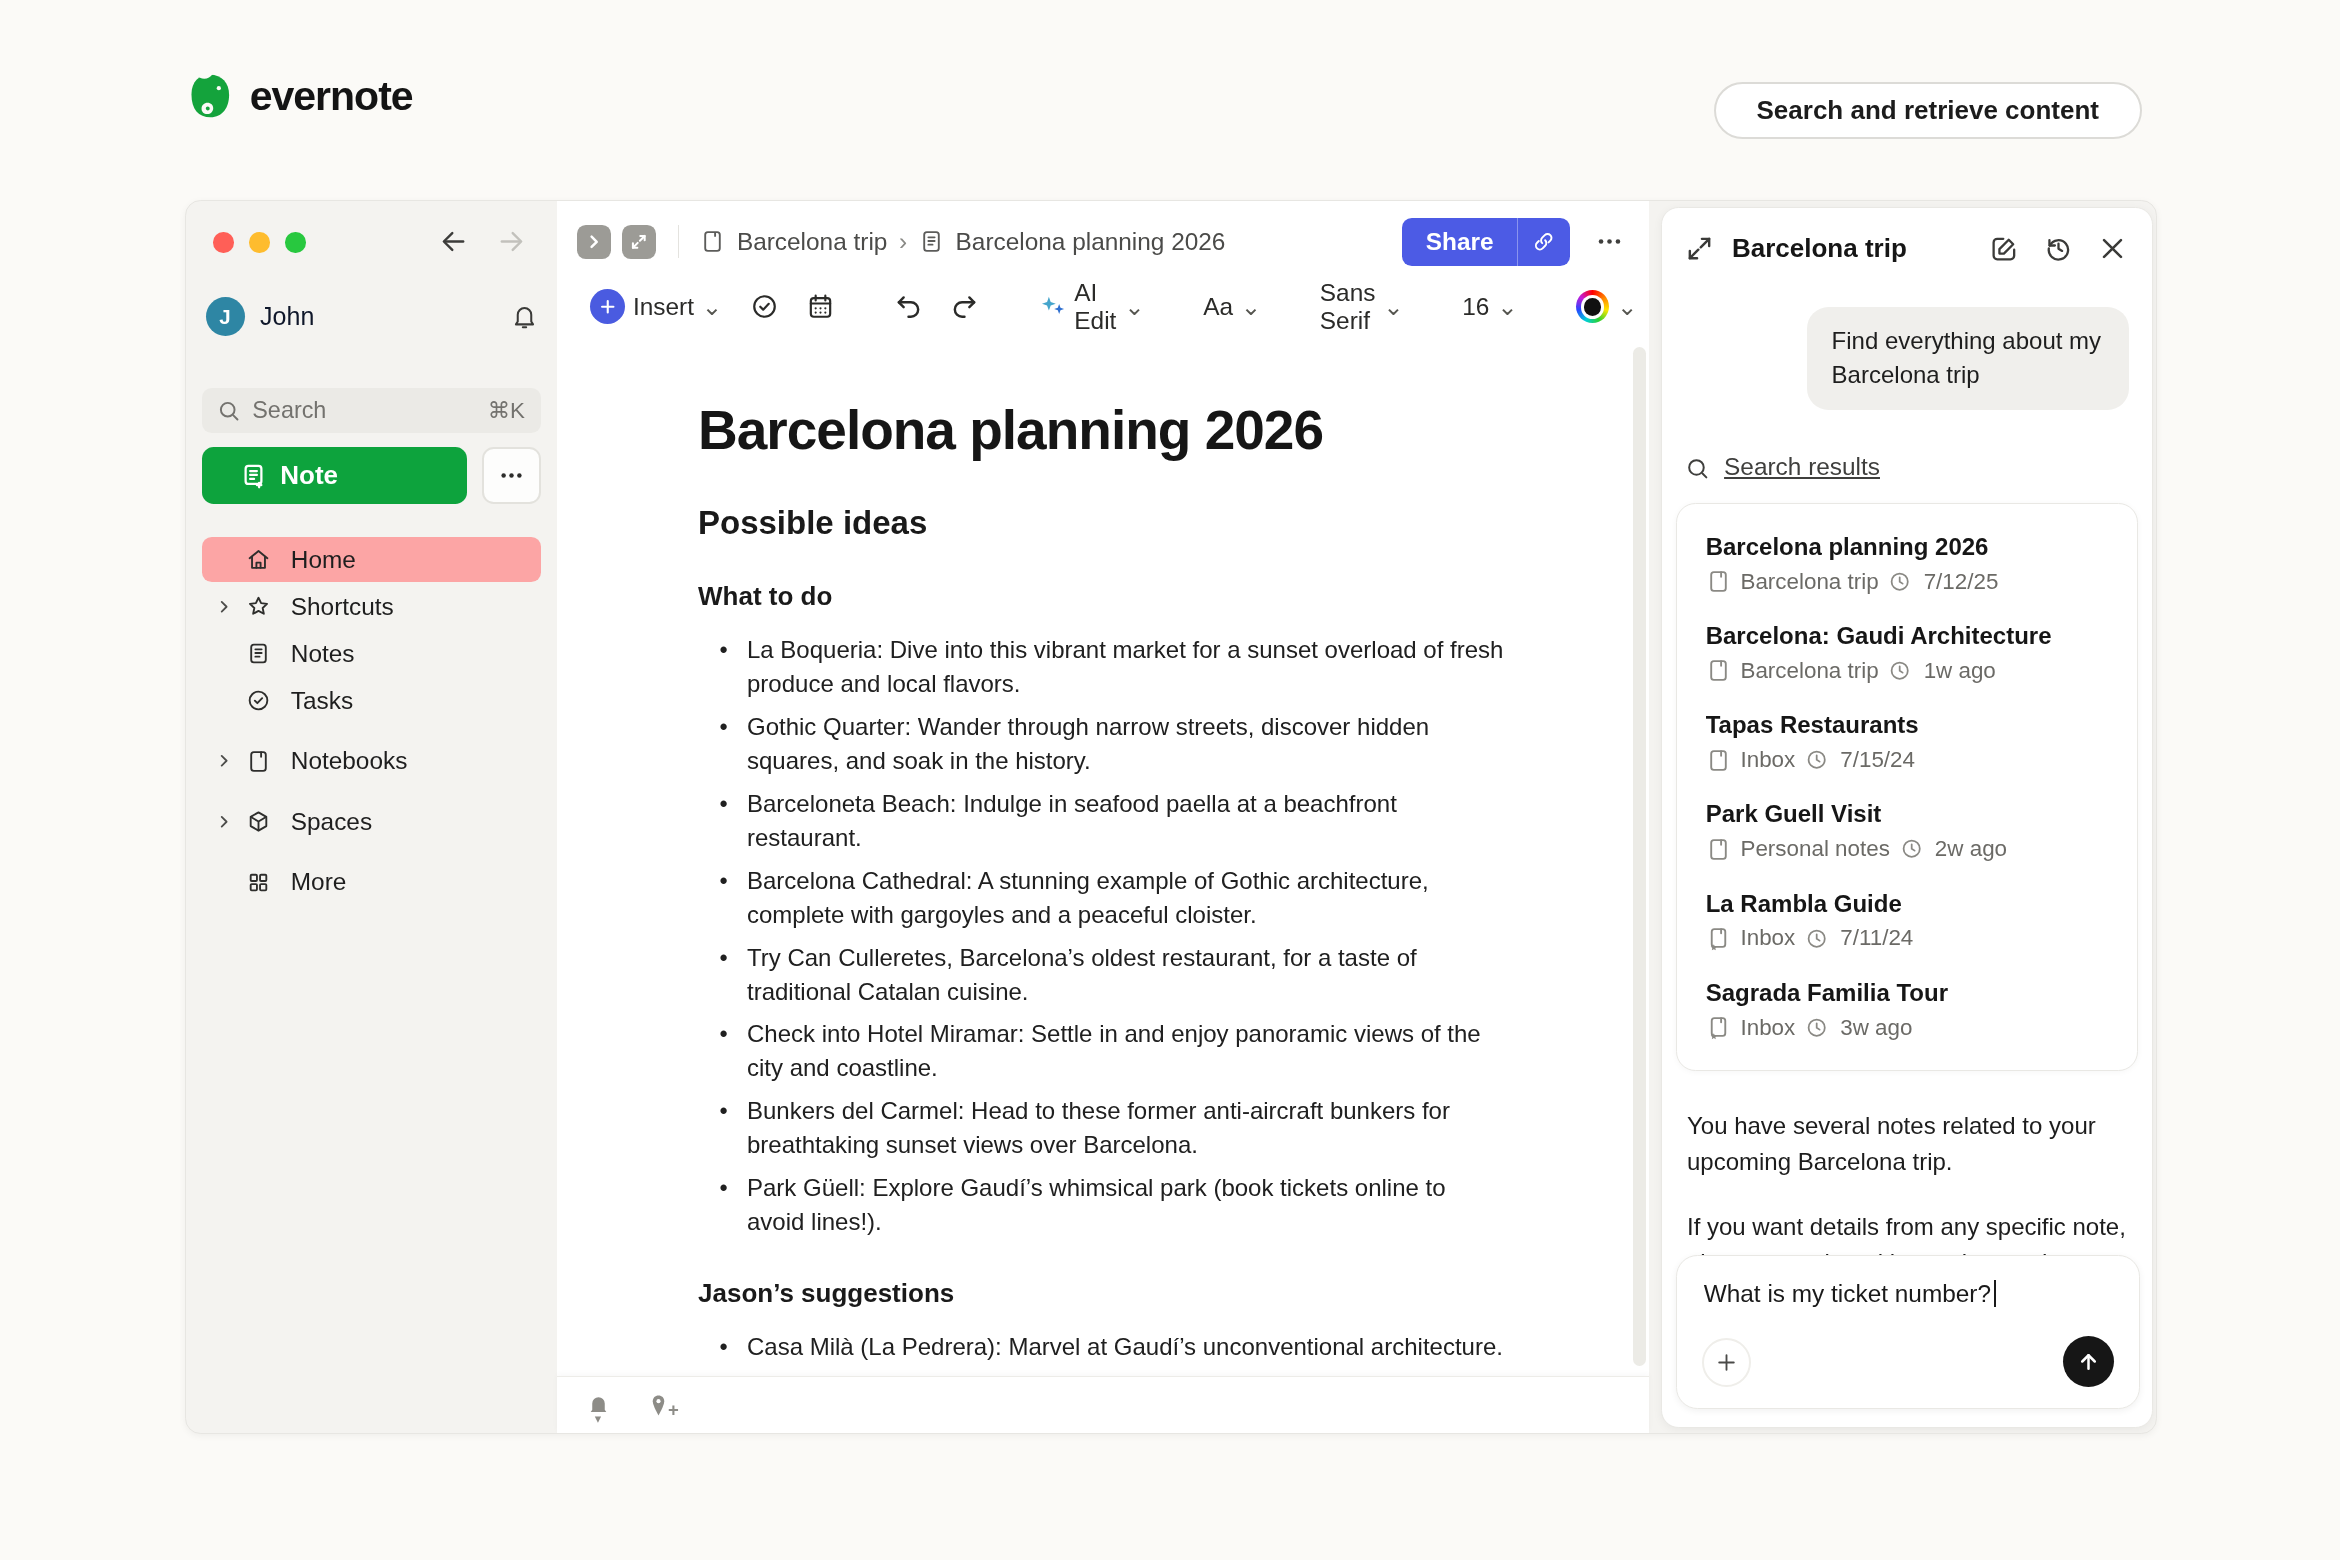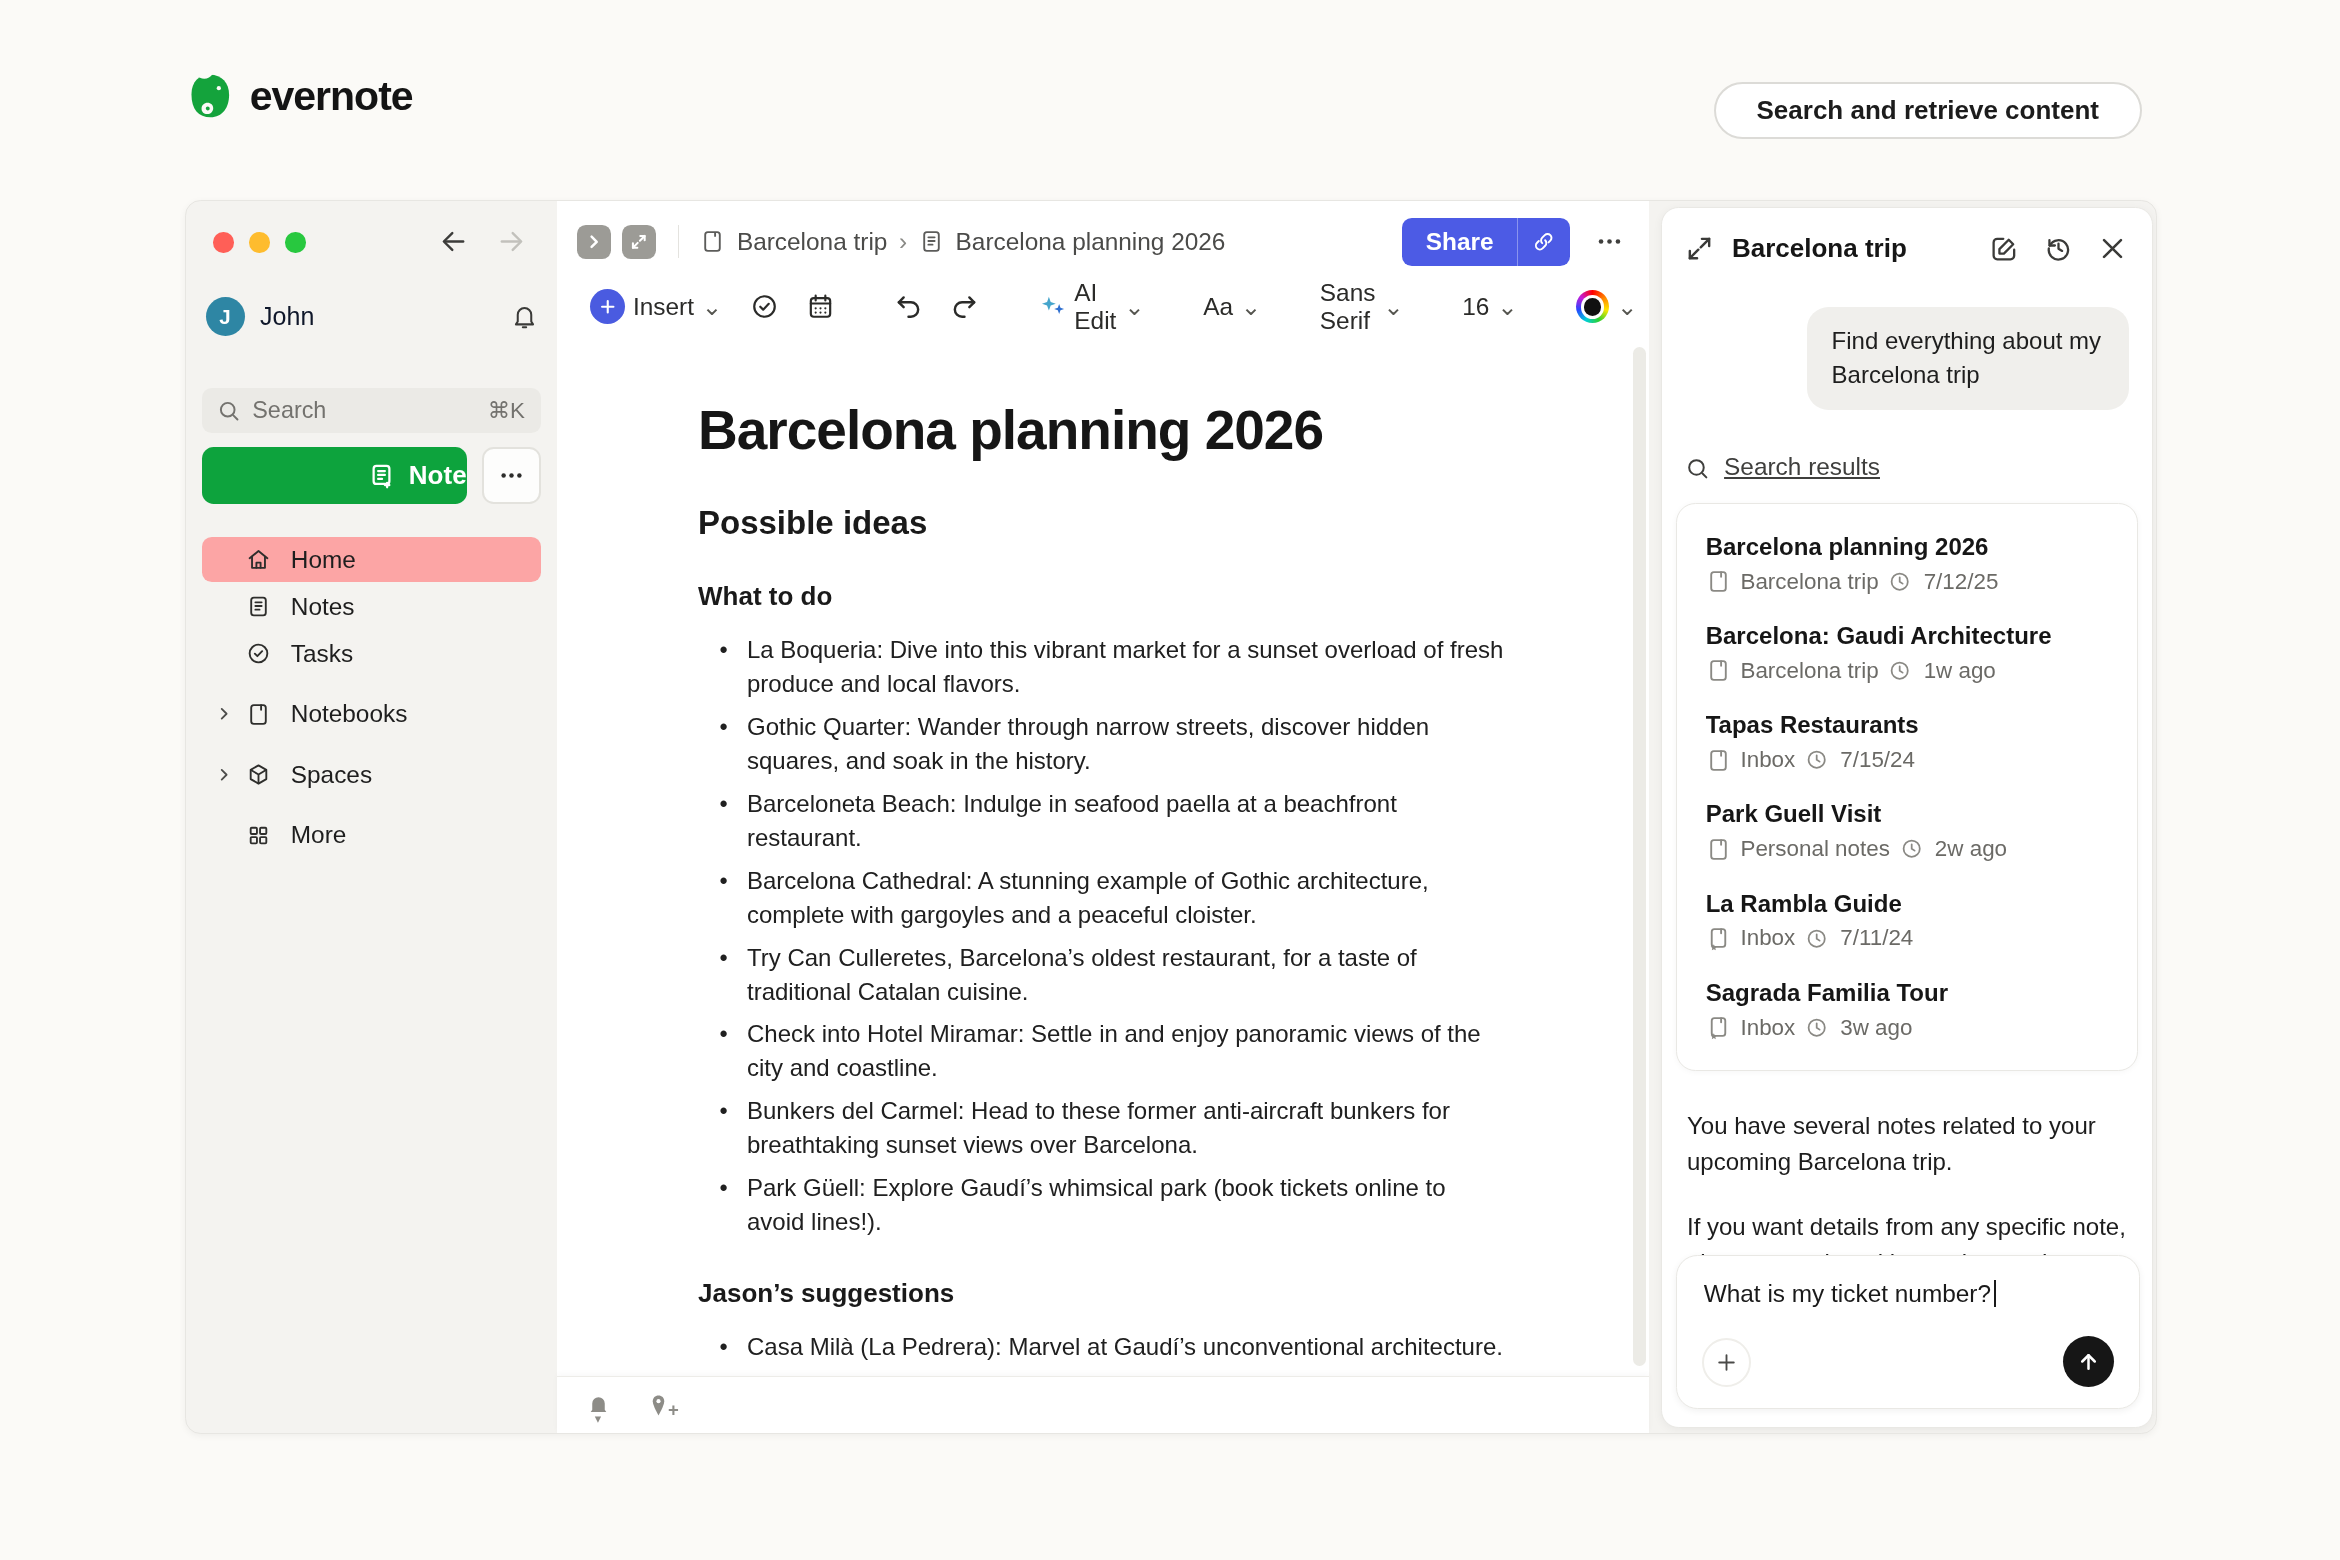--- a/index.html
+++ b/index.html
@@ -33,21 +33,21 @@
   .user-name { margin-left:15.6px; font-size:25px; color:#0f172a; flex:1; }
   .bell { color:#3a3a38; cursor:pointer; }
 
   .search-bar { position:absolute; left:15.6px; top:187px; width:339px; height:45px; background:#EBEAE6; border-radius:9.8px;
     display:flex; align-items:center; padding:0 15.6px; color:#73726e; cursor:text; }
   .search-bar .ph { margin-left:11.7px; font-size:23.4px; flex:1; }
   .search-bar .kbd { font-size:22.4px; color:#73726e; }
 
   .note-row { position:absolute; left:15.6px; top:246px; display:flex; gap:15.6px; }
   .note-btn { width:265px; height:57px; background:#0DA33D; border:none; border-radius:11.7px; color:#fff; font-weight:700; font-size:26px;
-    display:flex; align-items:center; justify-content:flex-end; gap:13.7px; cursor:pointer; font-family:inherit;padding-left:38px; }
+    display:flex; align-items:center; justify-content:flex-start; gap:13.7px; cursor:pointer; font-family:inherit;padding-left:38px; }
   .more-btn { width:59px; height:57px; background:#FDFDFC; border:2px solid #E3E2DD; border-radius:11.7px; color:#2d2d2b;
     display:flex; align-items:center; justify-content:center; cursor:pointer; }
 
   .nav-list { position:absolute; left:15.6px; top:336px; width:339px; }
   .nav-item { height:45px; margin-bottom:2px; border-radius:9.8px; display:flex; align-items:center; padding:0 9.8px; cursor:pointer; }
   .nav-item.active { background:#fca5a5; }
   .nav-item.gap { margin-top:15.6px; }
   .nav-chevron { width:25px; color:#4c4c4a; }
   .nav-icon { width:29px; margin-left:7.8px; color:#2e2e2c; }
   .nav-label { margin-left:17.6px; font-size:24.4px; color:#1e1e1e; }
@@ -215,20 +215,33 @@
         <div class="nav-item active">
           <span class="ico nav-chevron"></span>
           <span class="ico nav-icon">
             <svg width="25" height="25" viewBox="0 0 24 24" fill="none" stroke="currentColor" stroke-width="1.8" stroke-linecap="round" stroke-linejoin="round">
               <path d="M3.5 10.8 12 3.8l8.5 7"></path>
               <path d="M5.8 9.2V20h12.4V9.2"></path>
               <path d="M10 20v-5h4v5"></path>
             </svg>
           </span>
           <span class="nav-label">Home</span>
+        </div>
+        <div class="nav-item">
+          <span class="ico nav-chevron">
+            <svg width="19.5" height="19.5" viewBox="0 0 24 24" fill="none" stroke="currentColor" stroke-width="2.2" stroke-linecap="round" stroke-linejoin="round">
+              <path d="M9.5 6l6 6-6 6"></path>
+            </svg>
+          </span>
+          <span class="ico nav-icon">
+            <svg width="25" height="25" viewBox="0 0 24 24" fill="none" stroke="currentColor" stroke-width="1.8" stroke-linecap="round" stroke-linejoin="round">
+              <path d="M12 3.6l2.5 5.2 5.7.7-4.2 3.9 1.1 5.6L12 16.2 6.9 19l1.1-5.6L3.8 9.5l5.7-.7L12 3.6Z"></path>
+            </svg>
+          </span>
+          <span class="nav-label">Shortcuts</span>
         </div>
         <div class="nav-item">
           <span class="ico nav-chevron"></span>
           <span class="ico nav-icon">
             <svg width="25" height="25" viewBox="0 0 24 24" fill="none" stroke="currentColor" stroke-width="1.8" stroke-linecap="round" stroke-linejoin="round">
               <rect x="5" y="3.5" width="14" height="17" rx="2.5"></rect>
               <path d="M9 8h6M9 11.5h6M9 15h4"></path>
             </svg>
           </span>
           <span class="nav-label">Notes</span>

